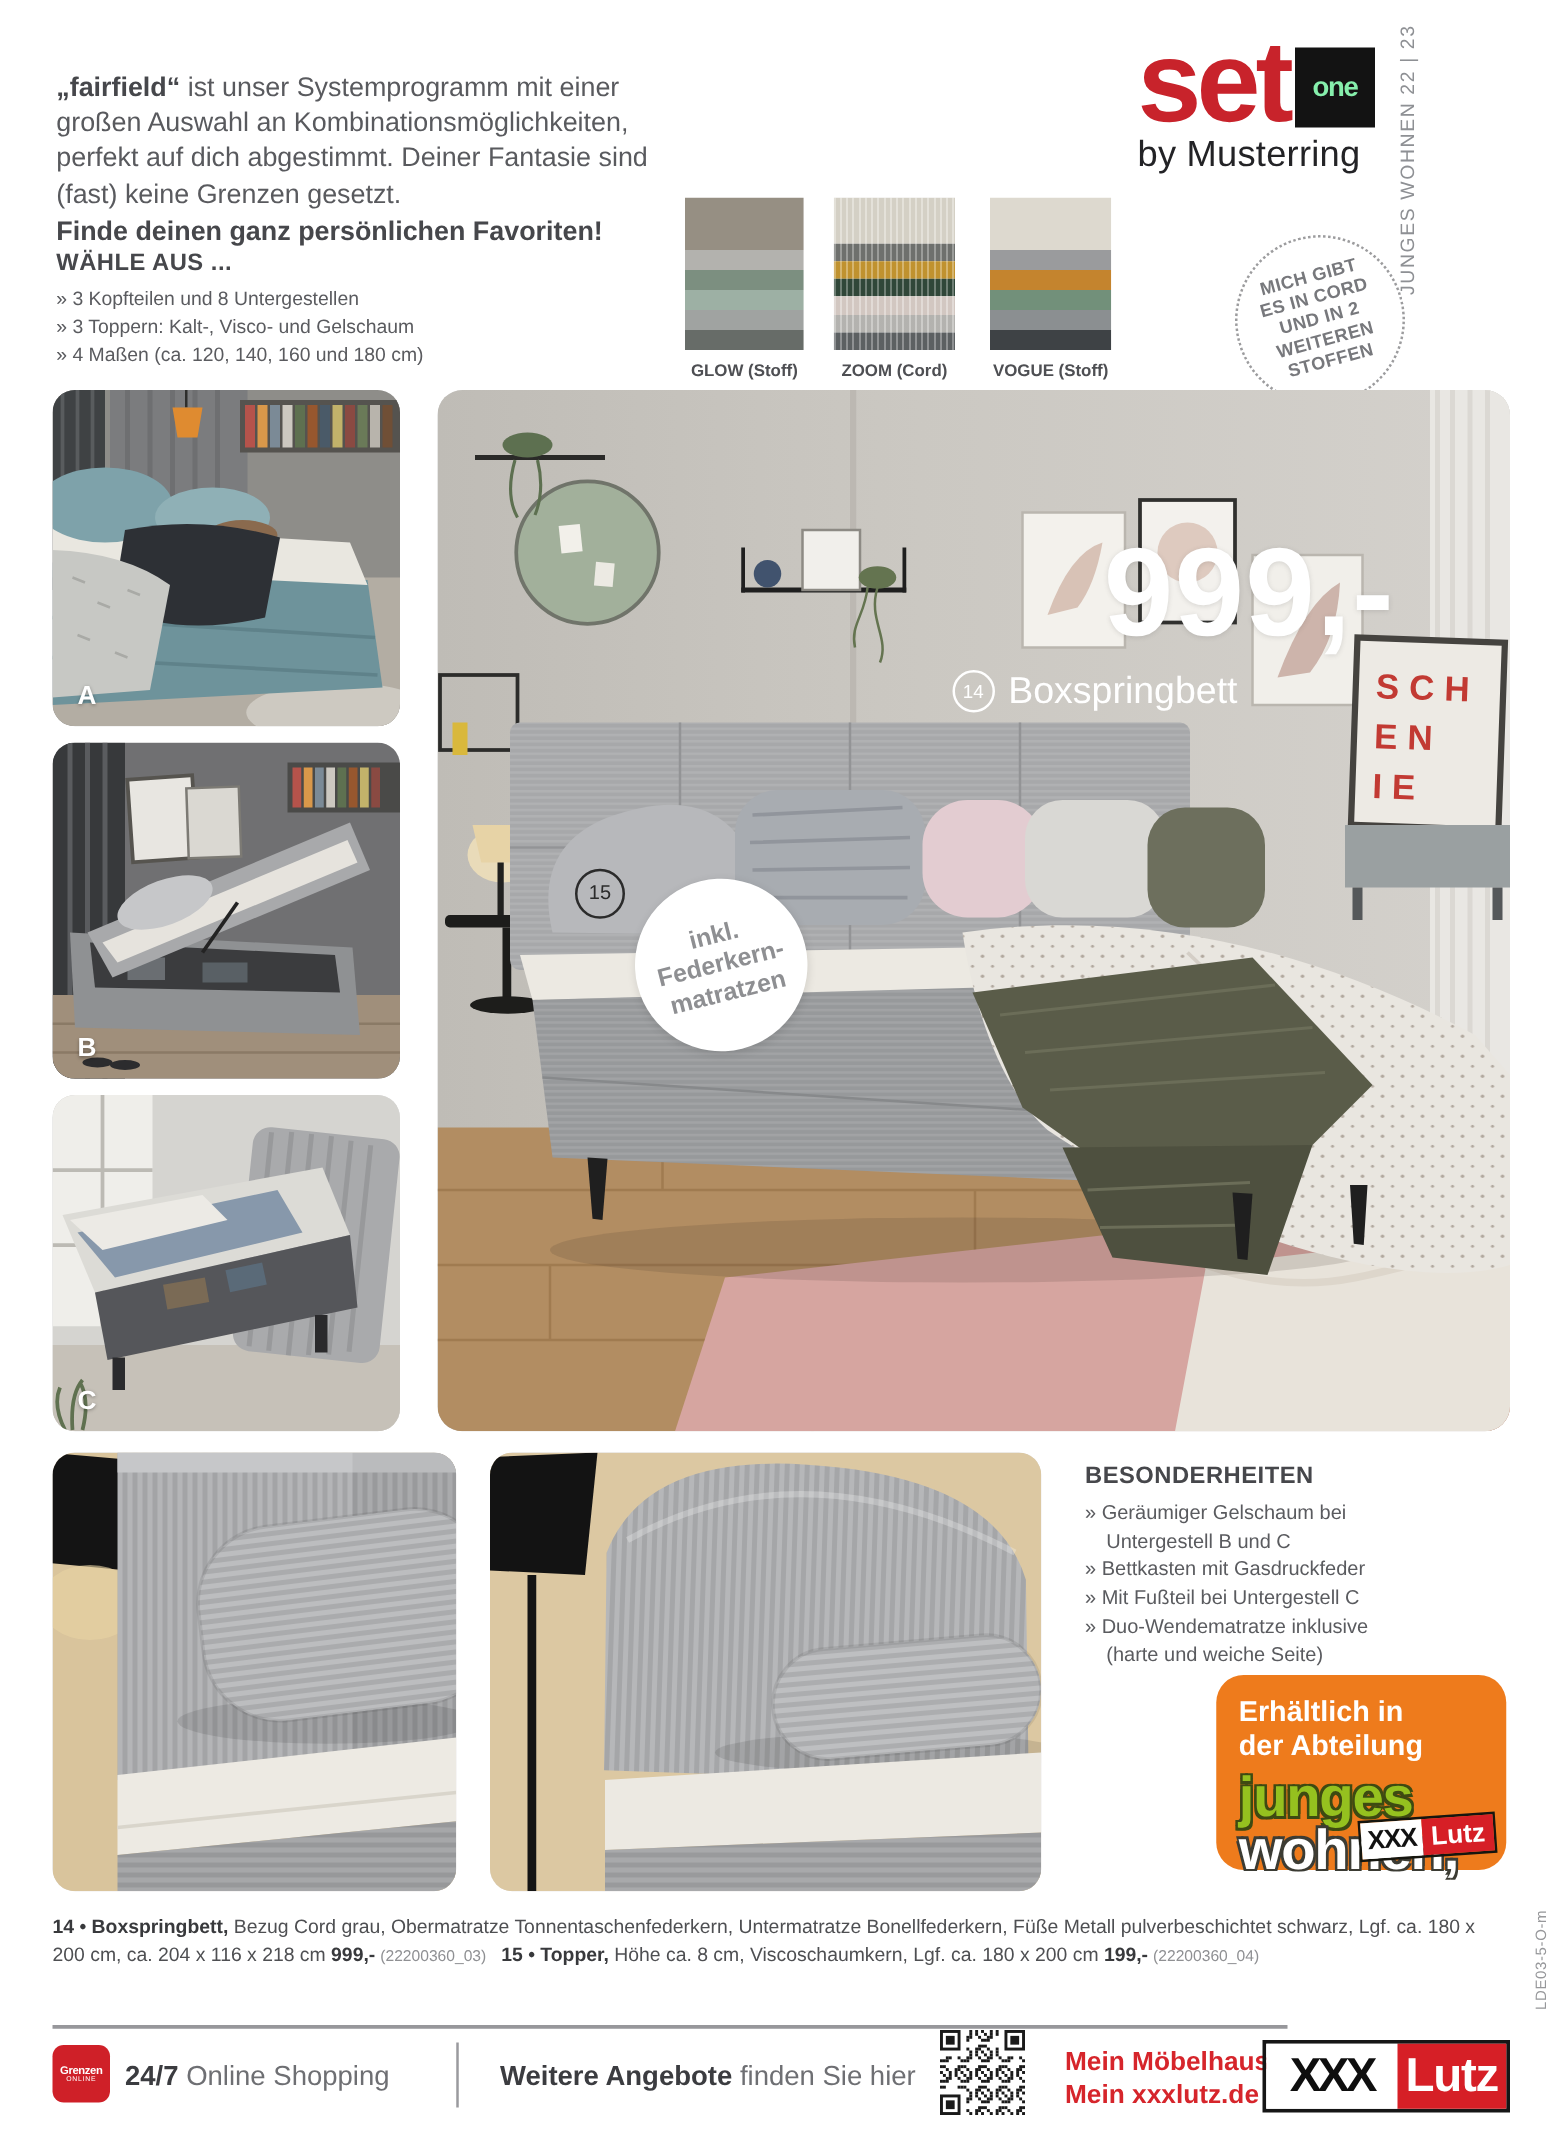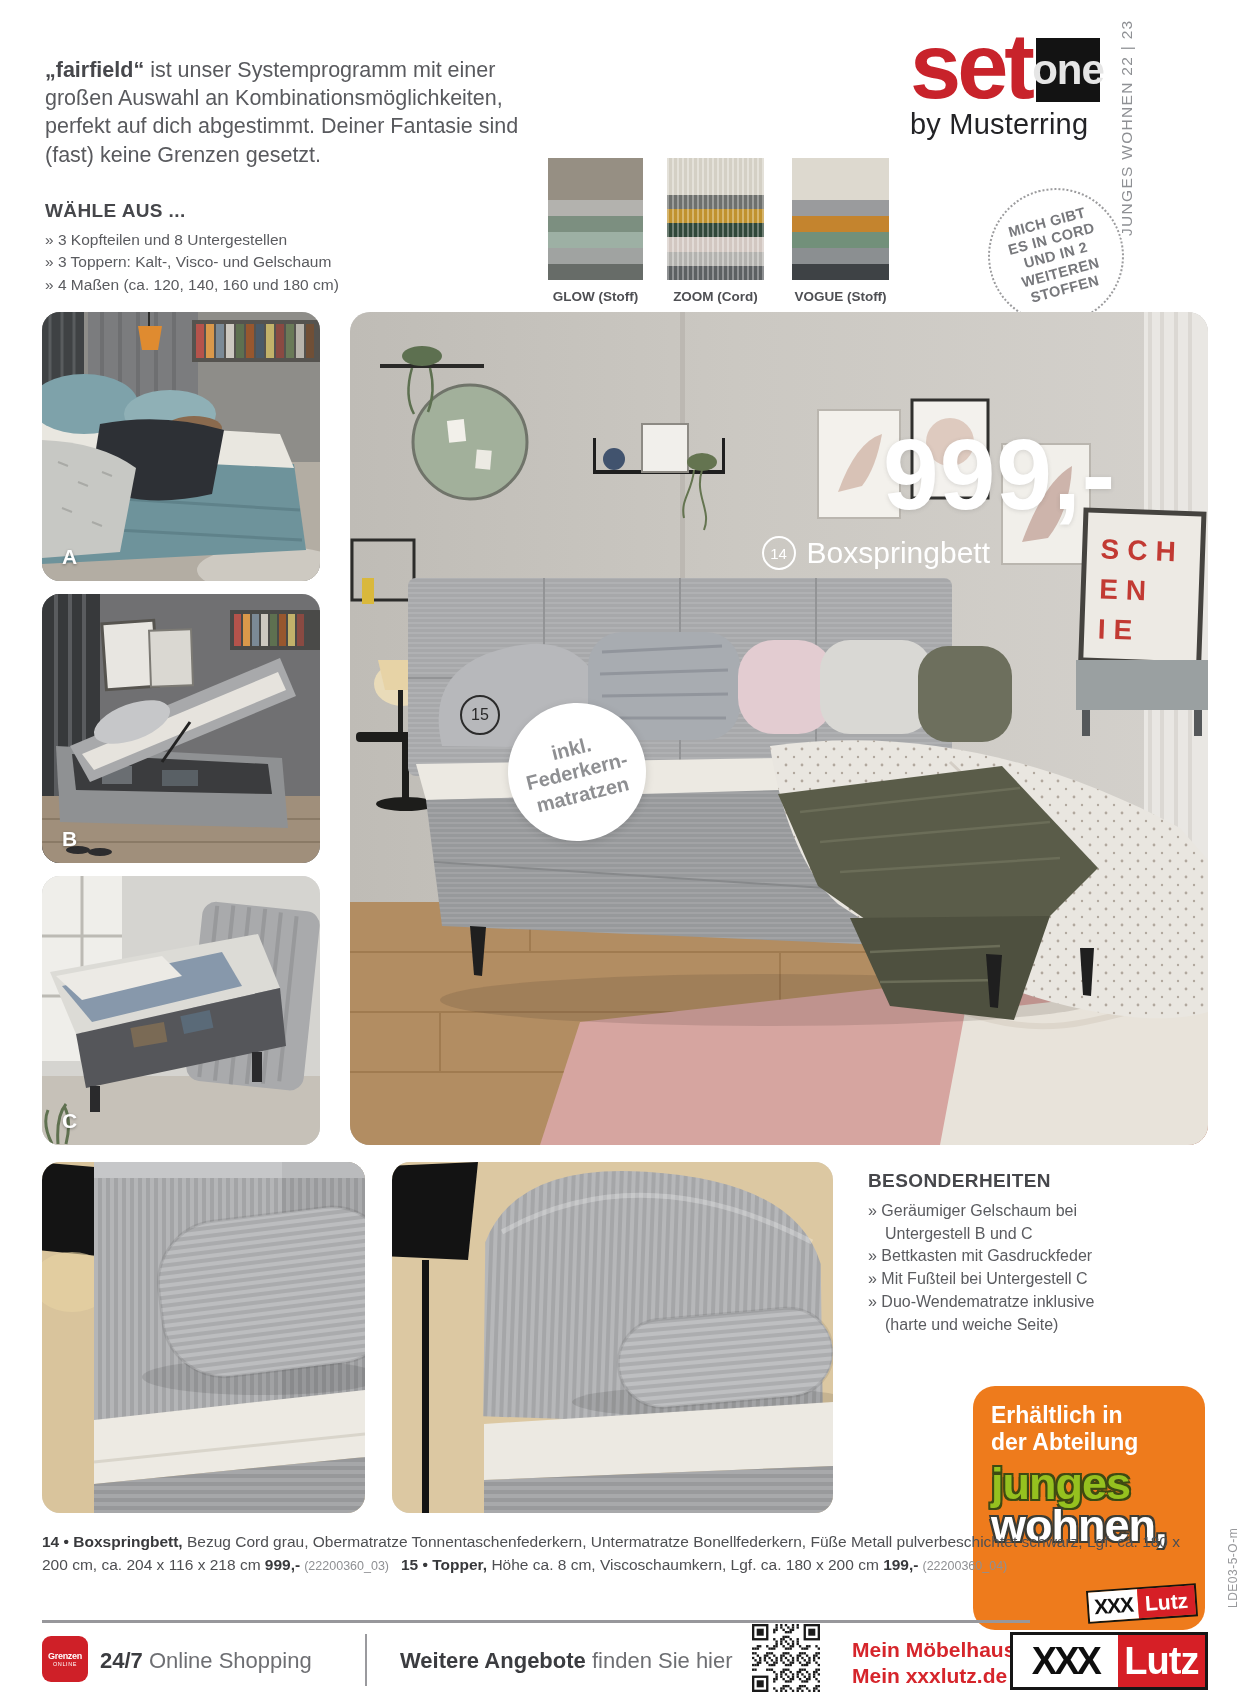--- a/index.html
+++ b/index.html
@@ -27,21 +27,21 @@
   
   .stamp{position:absolute;left:988px;top:188px;width:132px;height:132px;border:2px dotted #9c9c9e;
          border-radius:50%;transform:rotate(-15deg);display:flex;flex-direction:column;align-items:center;
          justify-content:center;font-size:14.5px;font-weight:bold;color:#77787c;line-height:1.2;letter-spacing:.4px;}
   
   .brand{position:absolute;left:910px;top:32px;width:200px;}
   .brand .row{display:flex;align-items:flex-end;}
   .brand .set{font-size:92px;font-weight:bold;color:#c8232b;line-height:.76;letter-spacing:-4px;}
   .brand .onebox{width:64px;height:64px;background:#131313;margin-left:5px;margin-top:6px;
                  display:flex;align-items:center;justify-content:center;}
-  .brand .onebox span{color:#e5e5e5;font-size:42px;font-weight:bold;letter-spacing:-1px;}
+  .brand .onebox span{color:#86efac;font-size:22px;font-weight:bold;letter-spacing:-1px;}
   .brand .byline{margin-top:6px;font-size:29px;color:#232326;letter-spacing:.2px;}
   .vtext{writing-mode:vertical-rl;transform:rotate(180deg);white-space:nowrap;}
   .edition{position:absolute;left:1118px;top:36px;height:200px;font-size:15.5px;color:#8e9094;letter-spacing:1.3px;}
   .printcode{position:absolute;left:1226px;top:1478px;height:130px;font-size:12px;color:#97989b;letter-spacing:.5px;}
   
   .photo{position:absolute;border-radius:18px;overflow:hidden;background:#ddd;}
   .photo svg{display:block;width:100%;height:100%;}
   .ph-a{left:42px;top:312px;width:278px;height:269px;}
   .ph-b{left:42px;top:594px;width:278px;height:269px;}
   .ph-c{left:42px;top:876px;width:278px;height:269px;}
@@ -60,21 +60,21 @@
             border-radius:50%;display:flex;align-items:center;justify-content:center;
             color:#2b2b2b;font-size:16px;}
   .inclbadge{position:absolute;left:158px;top:391px;width:138px;height:138px;background:#fff;border-radius:50%;
              transform:rotate(-14deg);display:flex;flex-direction:column;align-items:center;justify-content:center;
              color:#8e8f92;font-weight:bold;font-size:20px;line-height:1.18;box-shadow:0 2px 8px rgba(0,0,0,.12);}
   
   .features{position:absolute;left:868px;top:1170px;width:256px;}
   .features h3{margin:0 0 8px 0;font-size:19px;letter-spacing:.4px;color:#46474b;}
   .features .blist{font-size:16px;line-height:1.42;}
   
-  .dept{position:absolute;left:973px;top:1386px;width:232px;height:244px;background:#ee7b1c;
+  .dept{position:absolute;left:973px;top:1340px;width:232px;height:156px;background:#ee7b1c;
         border-radius:22px;padding:16px 14px 0 18px;box-sizing:border-box;color:#fff;}
   .dept .l1{font-size:23px;font-weight:bold;line-height:1.18;}
   .dept .word1{margin-top:10px;font-size:45px;font-weight:bold;color:#95c11f;line-height:.82;letter-spacing:-1px;
       text-shadow:-2px -2px 0 #3e4a12,2px -2px 0 #3e4a12,-2px 2px 0 #3e4a12,2px 2px 0 #3e4a12;}
   .dept .word2{font-size:45px;font-weight:bold;color:#fff;line-height:1.0;letter-spacing:-1px;
       text-shadow:-2px -2px 0 #3c3c34,2px -2px 0 #3c3c34,-2px 2px 0 #3c3c34,2px 2px 0 #3c3c34;}
   .minilogo{position:absolute;right:8px;bottom:10px;display:flex;border:2px solid #16160f;
             transform:rotate(-4deg);font-weight:bold;font-size:21px;line-height:1;}
   .minilogo .mx{background:#fff;color:#111;padding:4px 5px;letter-spacing:-1px;}
   .minilogo .ml{background:#d61f26;color:#fff;padding:4px 7px;}
@@ -100,21 +100,21 @@
   .biglogo .bx{flex:1.2;background:#fff;color:#0e0e0e;display:flex;align-items:center;justify-content:center;
                font-size:38px;letter-spacing:-3px;}
   .biglogo .bl{flex:1;background:#d61f26;color:#fff;display:flex;align-items:center;justify-content:center;
                font-size:38px;letter-spacing:-1px;}
 </style>
 </head>
 <body>
 
 <div id="page">
 
-  <p class="intro"><b>„fairfield“</b><span> ist unser Systemprogramm mit einer großen Auswahl an Kombinationsmöglichkeiten, perfekt auf dich abgestimmt. Deiner Fantasie sind (fast) keine Grenzen gesetzt.</span></p>
+  <p class="intro"><b>„fairfield“</b><span> ist unser Systemprogramm mit einer großen Auswahl an Kombinationsmöglichkeiten, perfekt auf dich abgestimmt. Deiner Fantasie sind (fast) keine Grenzen gesetzt.</span><span class="cta">Finde deinen ganz persönlichen Favoriten!</span></p>
 
   <div class="choose">
     <h3>WÄHLE AUS ...</h3>
     <ul class="blist">
       <li>» 3 Kopfteilen und 8 Untergestellen</li>
       <li>» 3 Toppern: Kalt-, Visco- und Gelschaum</li>
       <li>» 4 Maßen (ca. 120, 140, 160 und 180 cm)</li>
     </ul>
   </div>
 

